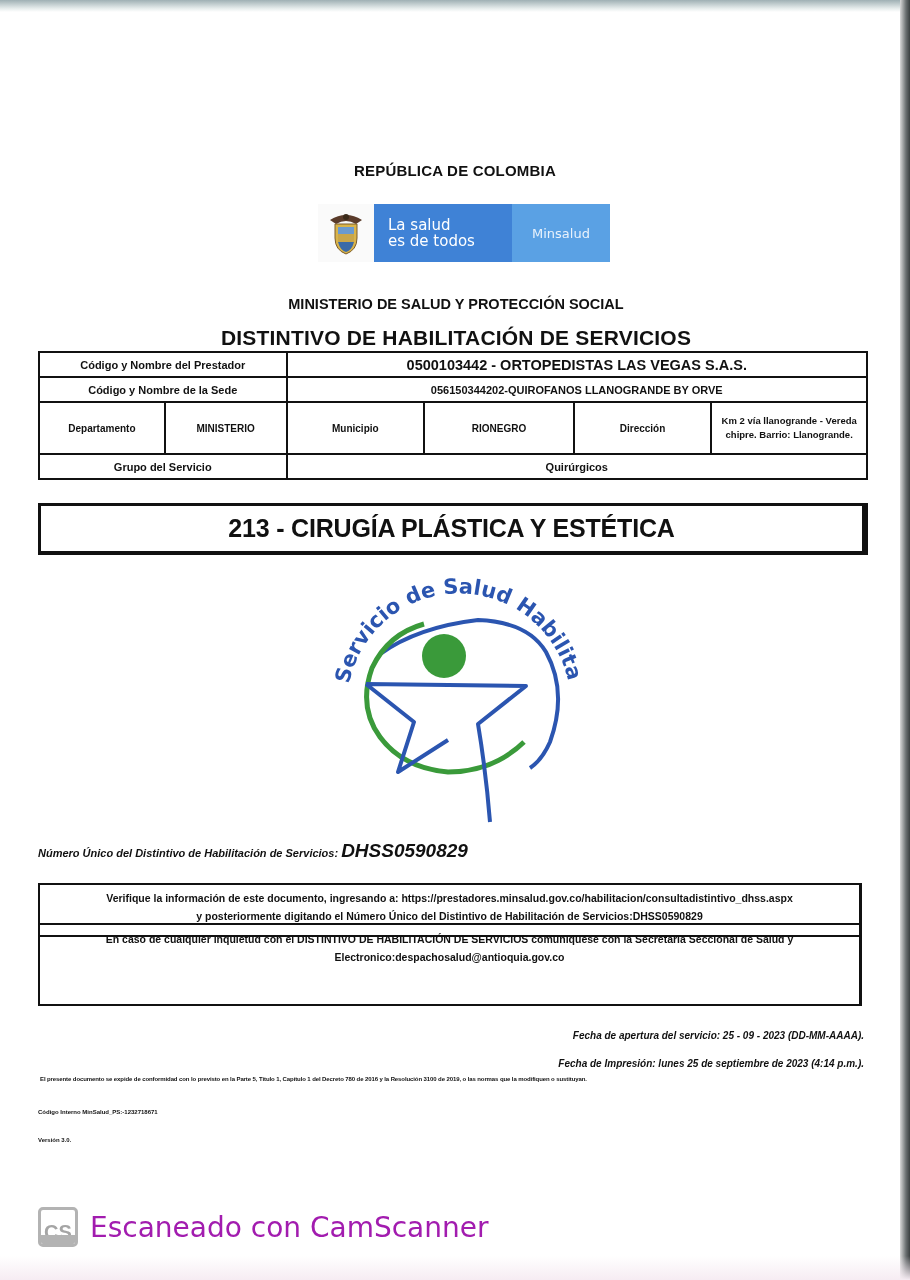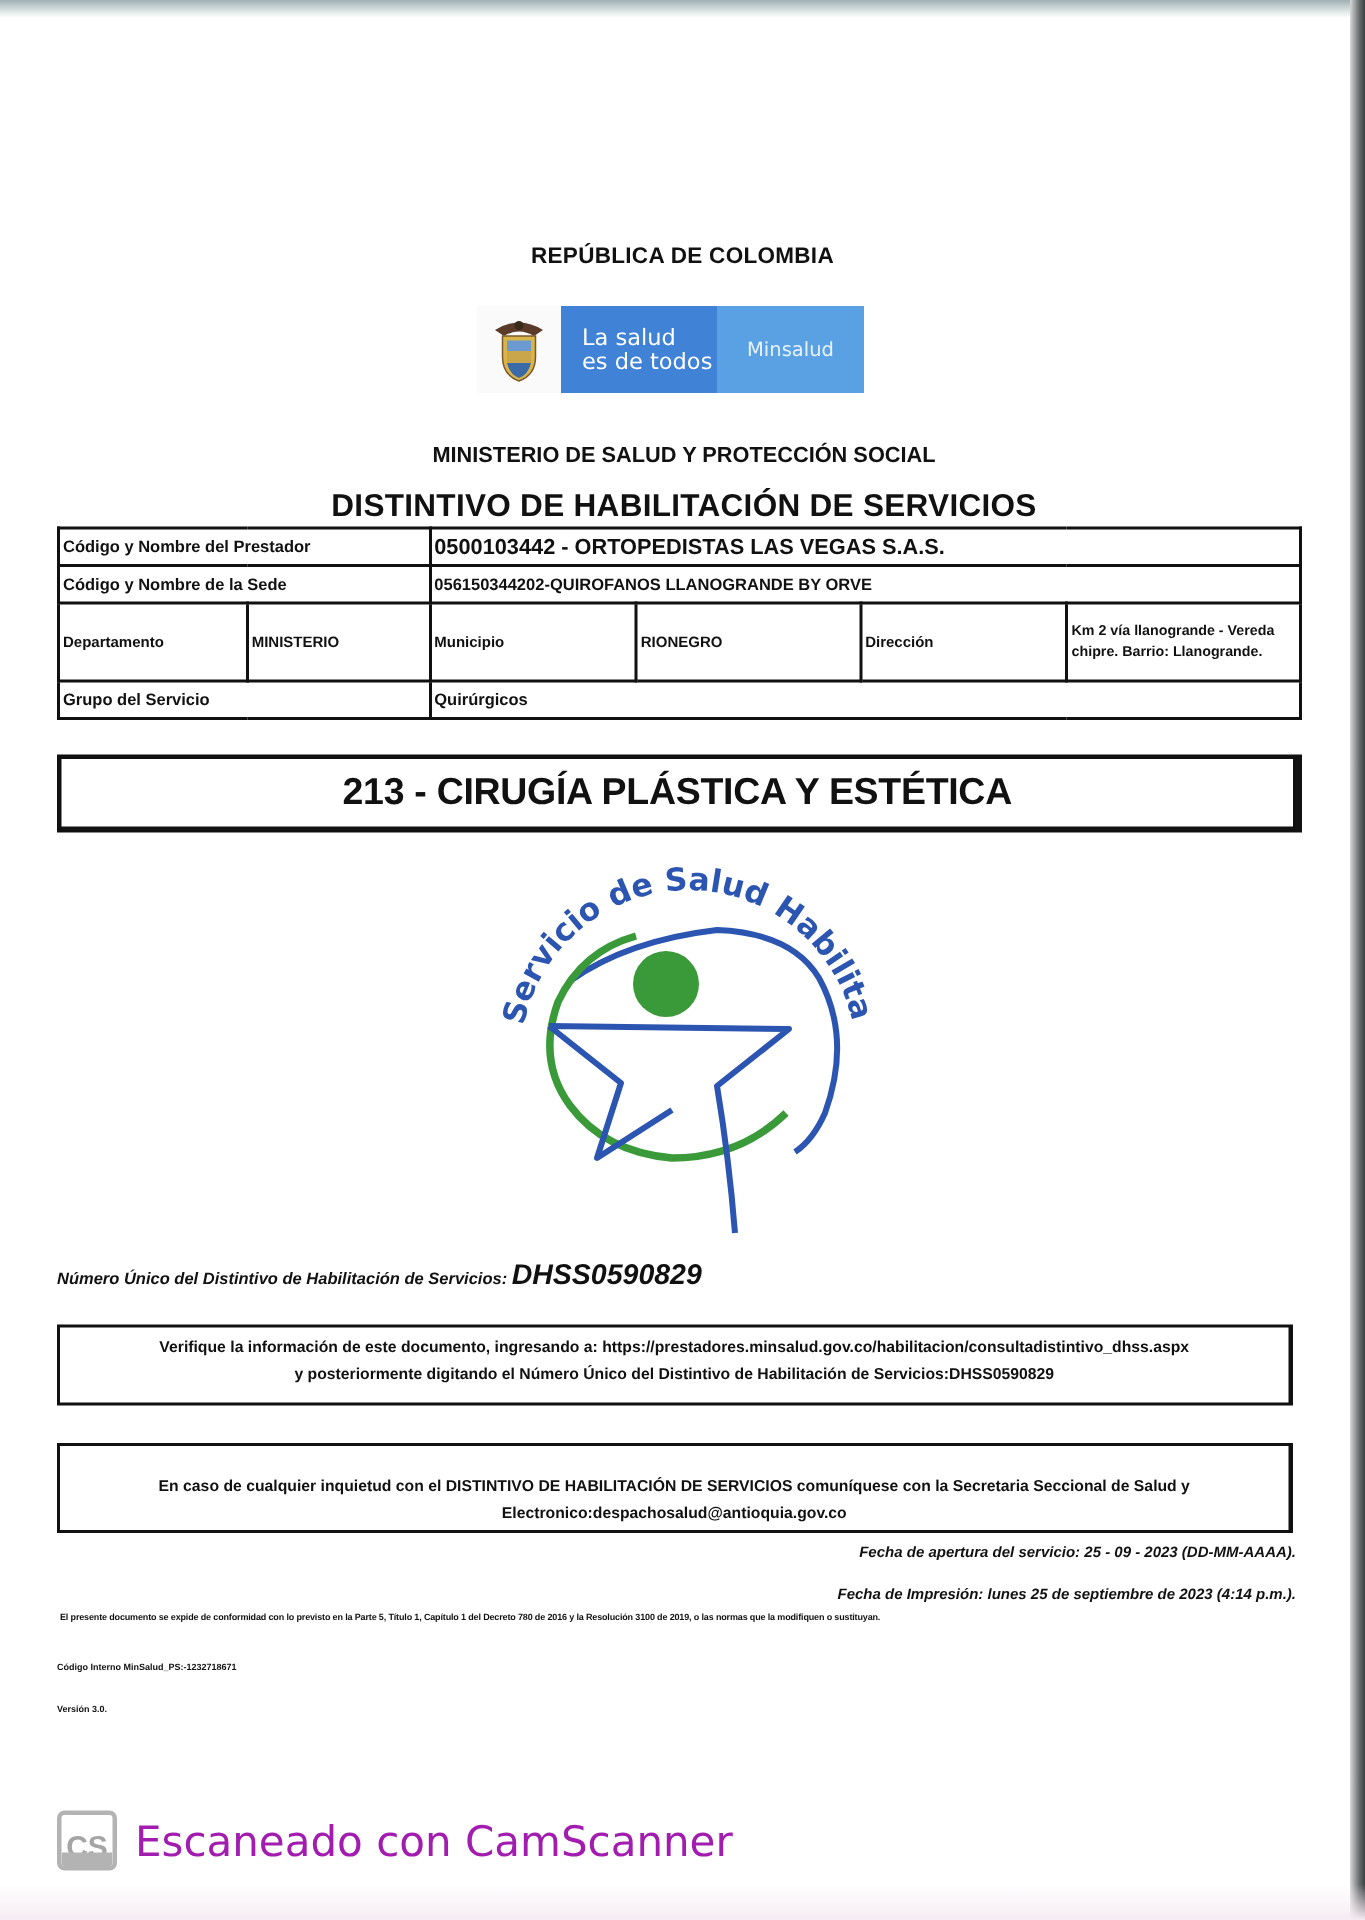--- a/index.html
+++ b/index.html
@@ -26,39 +26,39 @@
       position: absolute; left: 0; bottom: 0; width: 910px; height: 24px;
       background: linear-gradient(rgba(255,255,255,0), #f6ecf3);
     }
     .abs { position: absolute; }
     .center { text-align: center; }
 
     .republica { left: 0; width: 910px; top: 162px; font-size: 15px; font-weight: bold; letter-spacing: 0.2px; }
     .logo-row { left: 318px; top: 204px; height: 58px; display: flex; }
     .escudo { width: 56px; height: 58px; display: flex; align-items: center; justify-content: center; background: #fafafa; }
     .brand-a {
-      width: 104px; height: 58px; background: #3f82d6; color: #fff;
+      width: 138px; height: 58px; background: #3f82d6; color: #fff;
       display: flex; flex-direction: column; justify-content: center; padding-left: 14px;
       font-family: "DejaVu Sans", sans-serif; font-size: 15px; line-height: 16px;
     }
     .brand-b {
       width: 98px; height: 58px; background: #5aa1e4; color: #e8f2fc;
       display: flex; align-items: center; justify-content: center;
       font-family: "DejaVu Sans", sans-serif; font-size: 13px;
     }
     .ministerio { left: 0; width: 912px; top: 296px; font-size: 14.5px; font-weight: bold; }
     .distintivo { left: 0; width: 912px; top: 326px; font-size: 21px; font-weight: bold; letter-spacing: 0.2px; }
 
     table.info {
       position: absolute; left: 38px; top: 351px; width: 830px;
       border-collapse: collapse; border: 2px solid #111;
     }
     table.info td {
       border: 2px solid #111; font-size: 11px; font-weight: bold;
-      padding: 1px 2px; vertical-align: middle; height: 25px;
+      padding: 1px 2px; vertical-align: middle; height: 25px; text-align: center;
     }
     table.info td.big { font-size: 14.5px; }
     table.info td.small { font-size: 10px; margin-top: 16px; }
     table.info tr.tall td { height: 52px; }
     table.info td.addr { font-size: 9.5px; line-height: 14px; }
 
     .servicio-box {
       position: absolute; left: 38px; top: 503px; width: 830px; height: 52px;
       border: 3px solid #111; border-right-width: 6px; border-bottom-width: 4px;
       display: flex; align-items: center; justify-content: center;
@@ -70,21 +70,21 @@
 
     .numero { left: 38px; top: 840px; font-size: 11px; font-weight: bold; font-style: italic; }
     .numero .code { font-size: 19px; font-style: italic; margin-left: 3px; }
 
     .box {
       position: absolute; left: 38px; width: 824px; border: 2px solid #111;
       border-right-width: 3px; font-size: 10.5px; font-weight: bold; text-align: center;
       line-height: 18px;
     }
     .box.verify { top: 883px; height: 54px; padding-top: 4px; }
-    .box.contact { top: 962px; height: 60px; padding-top: 18px; }
+    .box.contact { top: 923px; height: 83px; padding-top: 5px; }
 
     .fecha { right: 46px; font-size: 10px; font-weight: bold; text-align: right; font-style: italic; }
     .fecha.a { top: 1030px; }
     .fecha.b { top: 1058px; padding-left: 39px; }
 
     .legal { left: 40px; top: 1076px; font-size: 6px; font-weight: bold; letter-spacing: -0.1px; }
     .codigo { left: 38px; top: 1109px; font-size: 6px; font-weight: bold; }
     .version { left: 38px; top: 1137px; font-size: 6px; font-weight: bold; }
 
     .watermark {

